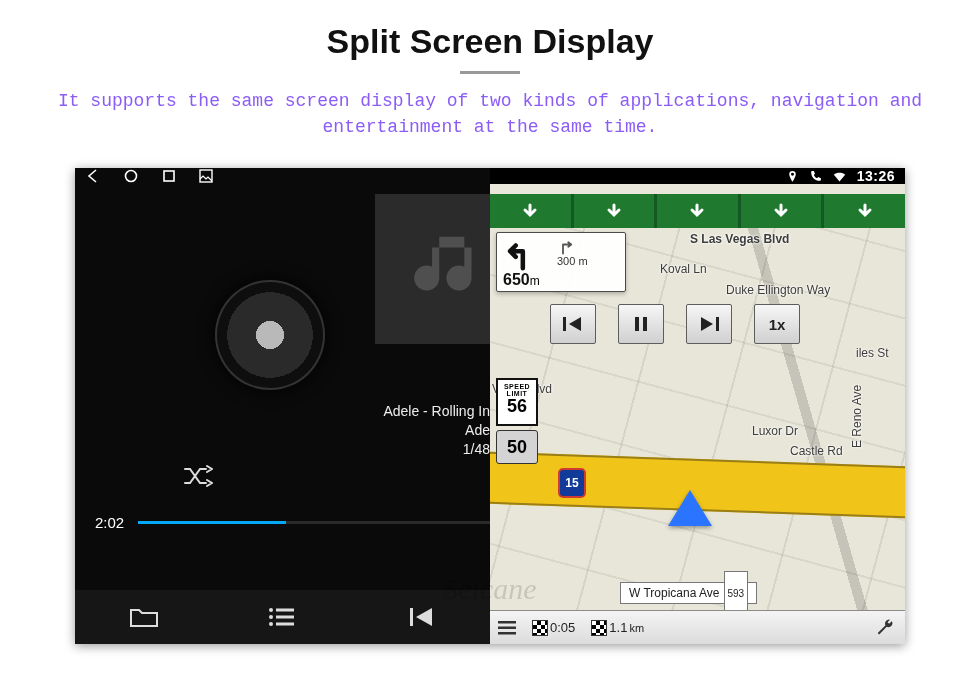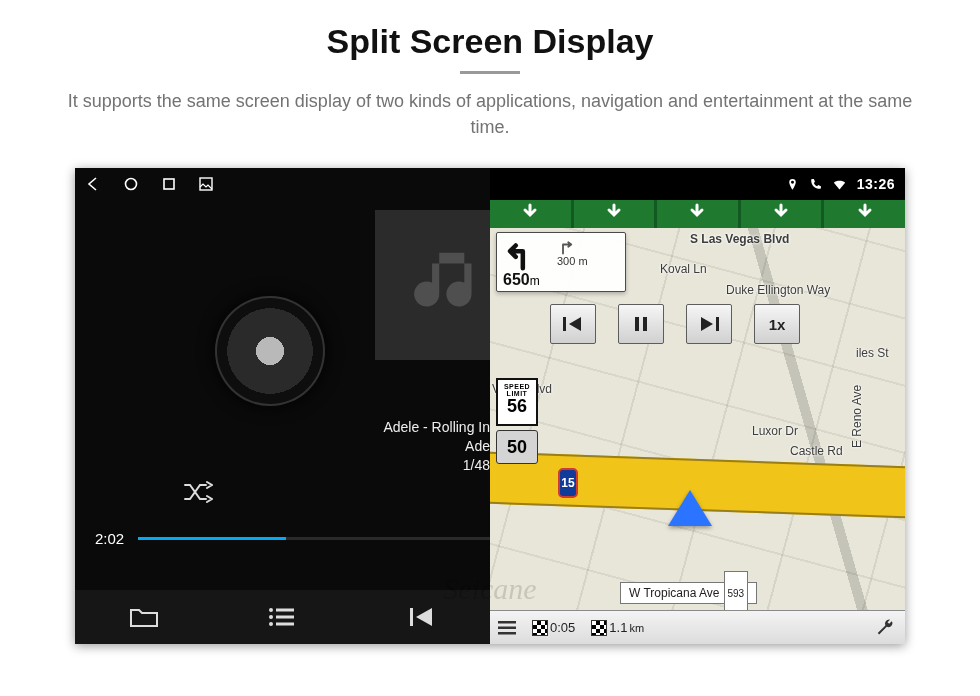--- a/index.html
+++ b/index.html
@@ -22,45 +22,46 @@
   }
   .title-underline {
     width: 60px;
     height: 3px;
     background: #999;
     margin: 10px auto 14px;
   }
   .subtitle {
     text-align: center;
     font-size: 18px;
-    color: #737373;
+    color: #8b5cf6;
     line-height: 1.45;
     max-width: 870px;
     margin: 0 auto 28px;
+    font-family: Liberation Mono, monospace;
   }
   .device {
     width: 830px;
     height: 476px;
     margin: 0 auto;
     display: flex;
     position: relative;
     box-shadow: 0 2px 10px rgba(0,0,0,.4);
   }
   
   .music {
     width: 415px;
     height: 100%;
     background: #0a0a0a;
     color: #fff;
     display: flex;
     flex-direction: column;
     position: relative;
   }
   .statusbar {
-    height: 32px;
+    height: 16px;
     display: flex;
     align-items: center;
     padding: 0 10px;
     color: #fff;
     font-size: 14px;
   }
   .statusbar .sb-left { display: flex; gap: 22px; align-items: center; }
   .sb-icon { display: inline-flex; }
   .music-body { flex: 1; position: relative; }
   .album-art {
@@ -153,21 +154,21 @@
     background-blend-mode: multiply;
     overflow: hidden;
   }
   .road-main {
     position:absolute; left:-20px; right:-20px; top:50%;
     height:52px; background:#f0c419; border: 2px solid #9a7e18;
     transform: translateY(40px) rotate(2deg);
   }
   .hwy-shield {
     position:absolute; left:68px; top:240px;
-    width:20px; height:30px; border-radius:5px;
+    width:28px; height:30px; border-radius:5px;
     background:#113a99; border:2px solid #cf3b2e; color:#fff;
     display:flex; align-items:center; justify-content:center;
     font-size:12px; font-weight:700;
   }
   .position-arrow {
     position:absolute; left:178px; top:262px;
     width:0; height:0;
     border-left: 22px solid transparent;
     border-right: 22px solid transparent;
     border-bottom: 36px solid #2a74ff;

